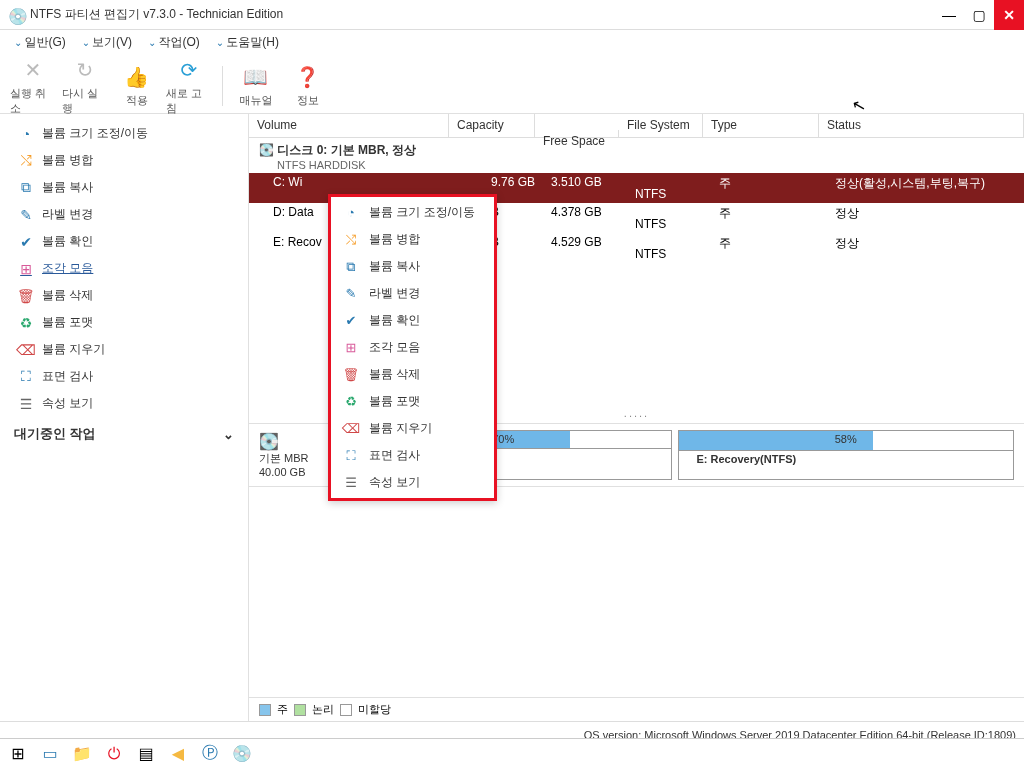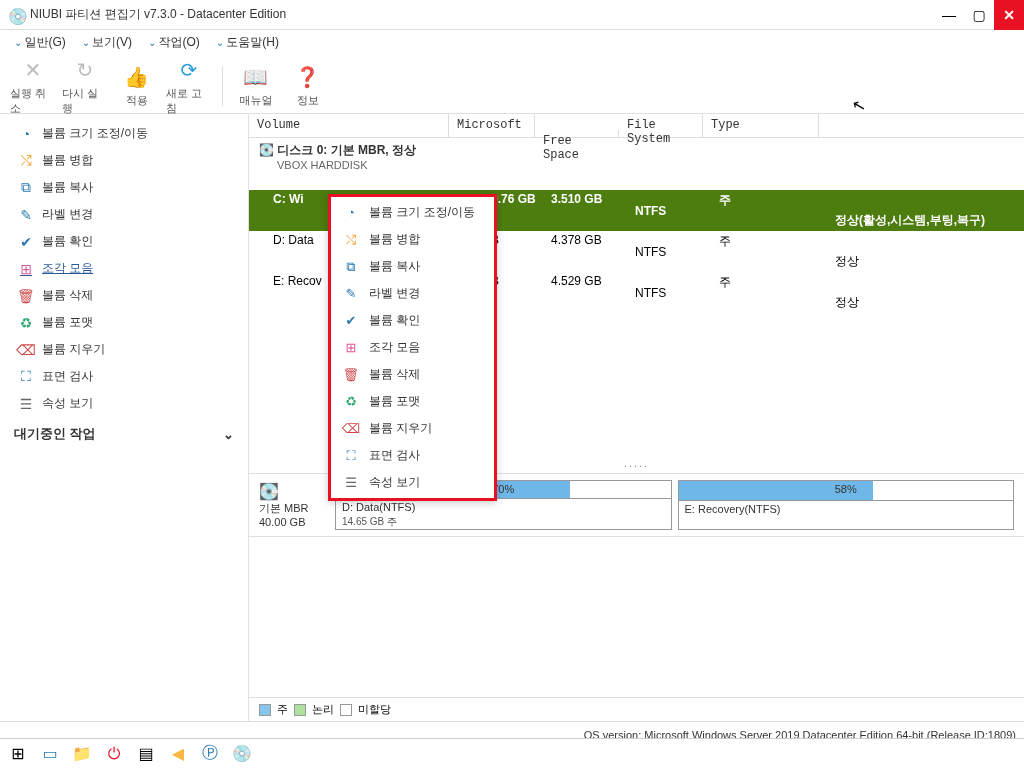--- a/index.html
+++ b/index.html
@@ -18,64 +18,64 @@
 .tbtn .ico { width: 28px; height: 28px; display: flex; align-items: center; justify-content: center; font-size: 20px; }
 .tsep { width: 1px; height: 40px; background: #ddd; margin: 0 4px; }
 .workspace { display: flex; height: 607px; }
 .sidebar { width: 248px; padding: 6px 8px; overflow: hidden; }
 .shead { display: flex; justify-content: space-between; align-items: center; font-size: 13px; font-weight: bold; padding: 8px 6px; color: #333; }
 .sitem { display: flex; align-items: center; gap: 8px; padding: 5px 10px; font-size: 12px; color: #333; }
 .sitem.linklike { text-decoration: underline; color: #2a5a9a; }
 .sico { width: 16px; height: 16px; display: flex; align-items: center; justify-content: center; font-size: 14px; }
 .main { flex: 1; display: flex; flex-direction: column; border-left: 1px solid #e0e0e0; }
 .tablehead { display: flex; height: 24px; border-bottom: 1px solid #ddd; font-size: 12px; color: #333; }
-.th { padding: 4px 8px; border-right: 1px solid #ddd; font-family: Liberation Mono, monospace; }
+.th { padding: 4px 8px; border-right: 1px solid #ddd; }
 .th.vol { width: 200px; }
 .th.cap { width: 86px; }
 .th.free { width: 84px; margin-top: 16px; }
 .th.fs { width: 84px; }
 .th.type { width: 116px; }
 .th.status { flex: 1; }
-.diskrow { padding: 4px 8px 19px 10px; font-size: 12px; }
+.diskrow { padding: 4px 8px 2px 10px; font-size: 12px; }
 .diskname { font-weight: bold; color: #333; }
 .disksub { font-size: 11px; color: #666; margin-left: 18px; }
 .vrow { display: flex; font-size: 12px; padding: 2px 0 2px 20px; }
-.vrow.sel { background: #4d7c0f; color: #fff; font-weight: bold; }
+.vrow.sel { background: #7f1d1d; color: #fff; }
 .vc { padding: 0 4px; }
 .vc.vol { width: 192px; }
 .vc.cap { width: 86px; text-align: left; padding-left: 30px;}
 .vc.free { width: 84px; }
 .vc.fs { width: 84px; margin-top: 12px; }
 .vc.type { width: 116px; }
-.vc.status { flex: 1; margin-top: 20px; }
+.vc.status { flex: 1; }
 .dots { text-align: center; color: #888; font-size: 11px; letter-spacing: 2px; padding: 4px; margin-top: 140px; }
 .diskmap { display: flex; padding: 6px 10px; gap: 6px; align-items: stretch; height: 64px; border-top: 1px solid #e0e0e0; border-bottom: 1px solid #e0e0e0; }
 .diskinfo { width: 70px; font-size: 11px; color: #333; display: flex; flex-direction: column; justify-content: center; }
 .partbox { position: relative; border: 1px solid #999; display: flex; flex-direction: column; font-size: 11px; }
 .partbar { height: 20px; border-bottom: 1px solid #999; position: relative; }
 .partfill { height: 100%; }
 .partpct { position: absolute; top: 2px; left: 50%; transform: translateX(-50%); font-size: 11px; color: #333; }
-.partlabel { padding: 2px 6px; font-size: 11px; font-weight: normal; color: #333; }
+.partlabel { padding: 2px 18px; font-size: 11px; font-weight: bold; color: #333; }
 .partsub { padding: 0 6px; font-size: 10px; color: #555; }
 .legend { height: 24px; display: flex; align-items: center; font-size: 11px; gap: 6px; padding: 0 10px; border-top: 1px solid #e0e0e0; }
 .legbox { width: 12px; height: 12px; border: 1px solid #999; display: inline-block; }
 .statusbar { height: 26px; display: flex; align-items: center; font-size: 11px; color: #333; padding: 13px 8px; border-top: 1px solid #ddd; justify-content: flex-end; gap: 12px; }
 .taskbar { position: absolute; bottom: 0; left: 0; right: 0; height: 30px; background: #fff; border-top: 1px solid #ccc; display: flex; align-items: center; padding: 0 6px; gap: 8px; }
 .tbicon { width: 24px; height: 24px; display: flex; align-items: center; justify-content: center; font-size: 16px; }
 .ctxmenu { position: absolute; left: 328px; top: 194px; width: 169px; background: #fff; border: 3px solid #e81123; box-shadow: 0 2px 8px rgba(0,0,0,0.2); z-index: 100; padding: 2px 0; }
 .ctxitem { display: flex; align-items: center; gap: 10px; padding: 5px 12px; font-size: 12px; color: #333; }
 .ctxitem .cico { width: 16px; height: 16px; display: flex; align-items: center; justify-content: center; font-size: 13px; }
 .cursor { position: absolute; left: 852px; top: 96px; font-size: 16px; transform: rotate(-15deg); z-index: 200; pointer-events:none; }
 </style>
 </head>
 <body>
 
 <div class="titlebar">
   <span class="icon">💿</span>
-  <span class="title">NIUBI 파티션 편집기 v7.3.0 - Datacenter Edition</span>
+  <span class="title">NTFS 파티션 편집기 v7.3.0 - Technician Edition</span>
   <div class="winbtns">
     <div class="winbtn">—</div>
     <div class="winbtn">▢</div>
     <div class="winbtn close">✕</div>
   </div>
 </div>
 
 <div class="menubar">
   <span class="menuitem">
       <span class="chev">⌄</span>
@@ -174,29 +174,30 @@
       </div>
     <div class="shead">
       <span>대기중인 작업</span>
       <span>⌄</span>
     </div>
   </div>
 
   <div class="main">
     <div class="tablehead">
       <div class="th vol">Volume</div>
-      <div class="th cap">Microsoft</div>
+      <div class="th cap">Capacity</div>
       <div class="th free">Free Space</div>
       <div class="th fs">File System</div>
       <div class="th type">Type</div>
+      <div class="th status">Status</div>
     </div>
     <div class="diskrow">
       <span>💽</span>
       <span class="diskname">디스크 0: 기본 MBR, 정상</span>
-      <div class="disksub">VBOX HARDDISK</div>
+      <div class="disksub">NTFS HARDDISK</div>
     </div>
     <div id="vol-rows">
         <div class="vrow sel">
           <div class="vc vol">C: Wi</div>
           <div class="vc cap">9.76 GB</div>
           <div class="vc free">3.510 GB</div>
           <div class="vc fs">NTFS</div>
           <div class="vc type">주</div>
           <div class="vc status">정상(활성,시스템,부팅,복구)</div>
         </div>

